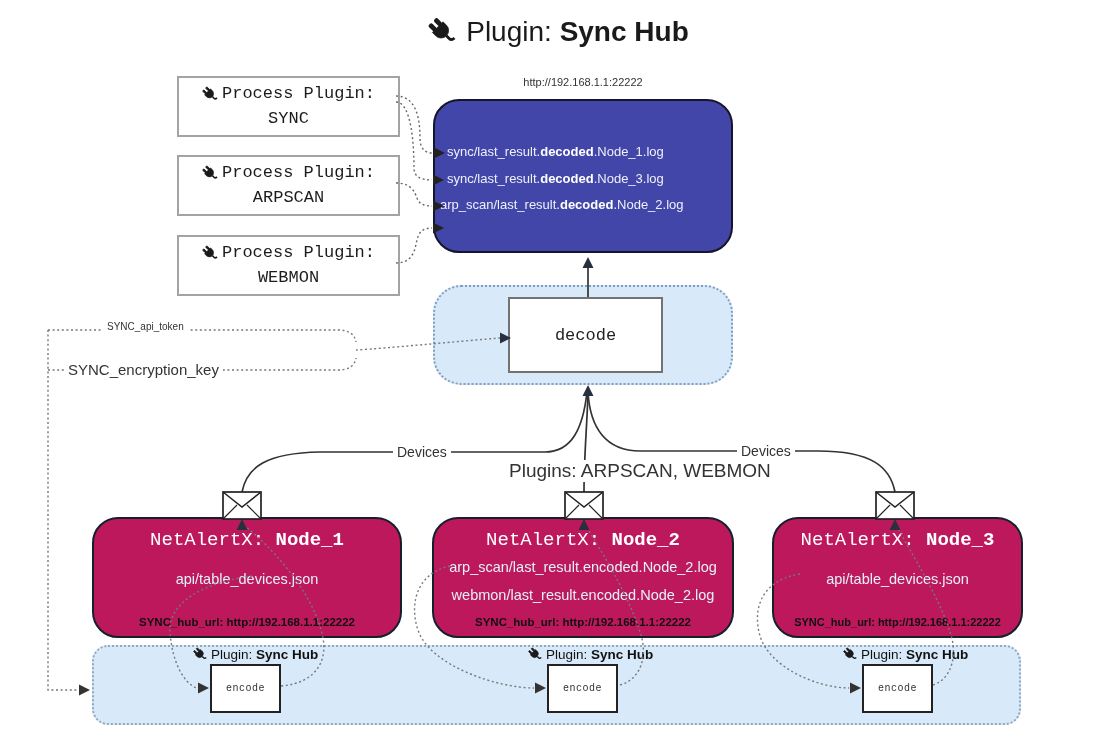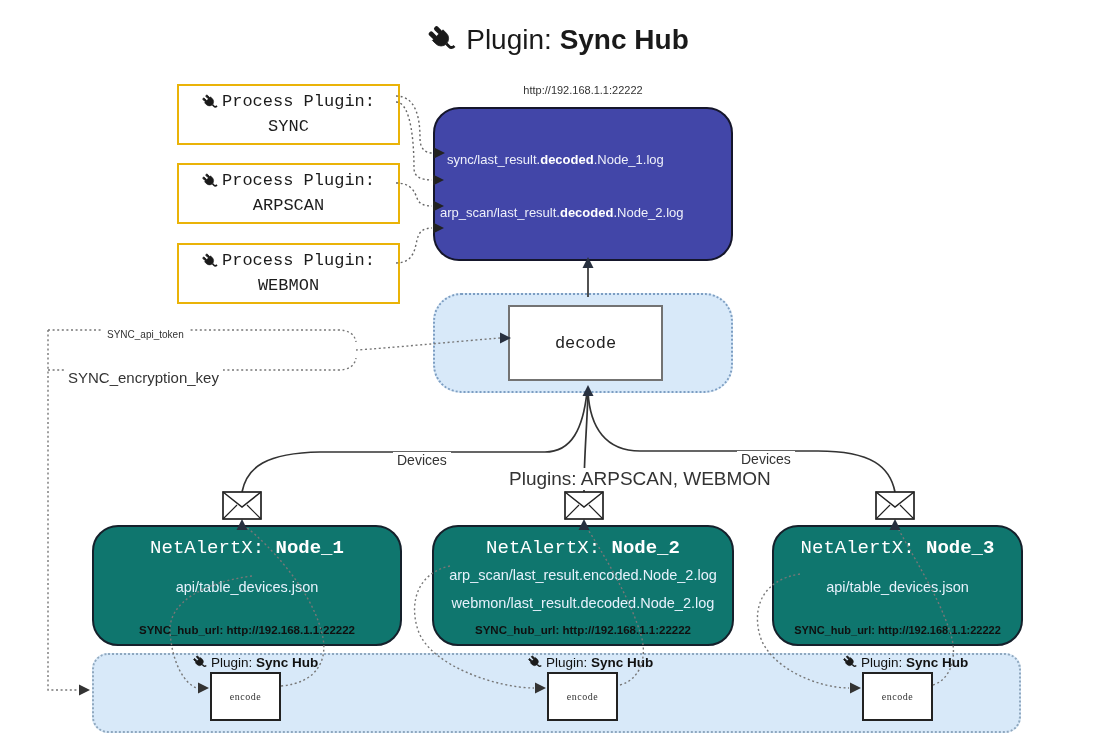--- a/index.html
+++ b/index.html
@@ -1,28 +1,28 @@
 <!DOCTYPE html>
 <html><head>
 <meta charset="utf-8">
 <style>
   html,body{margin:0;padding:0;background:#ffffff;}
   .canvas{position:relative;width:1117px;height:754px;background:#fff;overflow:hidden;
           font-family:"Liberation Sans",sans-serif;color:#333;}
-  .abs{position:absolute;margin-top:8px;}
+  .abs{position:absolute;}
   svg.overlay{position:absolute;left:0;top:0;width:1117px;height:754px;pointer-events:none;z-index:5;}
 
   
   .title{left:0;top:16px;width:1117px;display:flex;justify-content:center;align-items:center;gap:8px;z-index:2;}
   .title .t-txt{font-size:28px;color:#1a1a1a;}
   .title .t-name{font-weight:700;}
   .plug{display:inline-block;}
 
   
-  .pbox{width:219px;height:57px;background:#fff;border:2px solid #eab308;z-index:2;
+  .pbox{width:219px;height:57px;background:#fff;border:2px solid #a3a3a3;z-index:2;
         display:flex;flex-direction:column;justify-content:center;align-items:center;
         font-family:"Liberation Mono",monospace;font-size:17px;color:#1c1c1c;line-height:1.45;}
   .pbox .row1{display:flex;align-items:center;gap:3px;}
 
   
   .hub-url{left:433px;top:76px;width:300px;text-align:center;font-size:11px;color:#333;z-index:2;}
   .hub{left:433px;top:99px;width:300px;height:154px;background:#4246a8;border:2px solid #15162b;
        border-radius:26px;z-index:2;box-sizing:border-box;}
   .hub-title{left:433px;top:108px;width:300px;text-align:center;z-index:3;color:#fff;
              font-family:"Liberation Mono",monospace;font-size:19px;}
@@ -35,36 +35,36 @@
             border:2px dotted #7d9ec2;border-radius:28px;z-index:1;box-sizing:border-box;}
   .dec-box{left:508px;top:297px;width:155px;height:76px;background:#fff;border:2px solid #737373;z-index:2;
            display:flex;align-items:center;justify-content:center;
            font-family:"Liberation Mono",monospace;font-size:17px;color:#222;box-sizing:border-box;}
 
   
   .lbl{z-index:6;background:#fff;padding:0 4px;font-size:14px;color:#333;white-space:nowrap;}
   .lbl-sm{font-size:19px;}
 
   
-  .node{background:#0f766e;border:2px solid #15202b;border-radius:26px;z-index:2;box-sizing:border-box;padding-left:32px;}
+  .node{background:#be185d;border:2px solid #15202b;border-radius:26px;z-index:2;box-sizing:border-box;padding-left:32px;}
   .node-title{position:absolute;left:0;top:10px;width:100%;text-align:center;color:#fff;
               font-family:"Liberation Mono",monospace;font-size:19px;}
   .node-title b{font-weight:700;}
   .node-file{position:absolute;left:0;width:100%;text-align:center;color:#e6f1fc;font-size:14.5px;white-space:nowrap;}
   .node-url{position:absolute;left:0;bottom:8px;width:100%;text-align:center;color:#101010;
             font-size:11.5px;font-weight:600;}
 
   
   .band{left:92px;top:645px;width:929px;height:80px;background:#d8e9f9;border:2px dotted #8fa8bf;
         border-radius:16px;z-index:1;box-sizing:border-box;}
   .enc-lbl{z-index:4;display:flex;align-items:center;gap:3px;font-size:13.5px;color:#111;white-space:nowrap;}
   .enc-lbl b{font-weight:700;}
   .enc-box{width:71px;height:49px;background:#fff;border:2px solid #222;z-index:2;box-sizing:border-box;
            display:flex;align-items:center;justify-content:center;
-           font-family:Liberation Serif, serif;font-size:10px;color:#333;letter-spacing:0.5px;}
+           font-family:Liberation Mono, monospace;font-size:10px;color:#333;letter-spacing:0.5px;}
 </style>
 </head>
 <body>
 
 <div class="canvas">
 
   <svg class="overlay">
     <defs>
       <polygon id="tri" points="0,0 -11,-5.5 -11,5.5"></polygon>
       <g id="env">
@@ -170,20 +170,21 @@
           <use href="#plugicon"></use>
         </svg>
         <span>Process Plugin:</span>
       </span>
     <span>WEBMON</span>
   </div>
 
   <div class="abs hub-url">http://192.168.1.1:22222</div>
   <div class="abs hub"></div>
   <div class="abs hublog" style="top:144px;"><span>sync/last_result.</span><b>decoded</b><span>.Node_1.log</span></div>
+  <div class="abs hublog" style="top:171px;"><span>sync/last_result.</span><b>decoded</b><span>.Node_3.log</span></div>
   <div class="abs hublog" style="top:197px;left:440px;"><span>arp_scan/last_result.</span><b>decoded</b><span>.Node_2.log</span></div>
 
   <div class="abs dec-wrap"></div>
   <div class="abs dec-box">
       <span>decode</span>
     </div>
 
   <div class="abs lbl" style="left:103px;top:321px;font-size:10px;">SYNC_api_token</div>
   <div class="abs lbl" style="left:64px;top:361px;font-size:15px;">SYNC_encryption_key</div>
 
@@ -192,21 +193,21 @@
   <div class="abs lbl lbl-sm" style="left:505px;top:460px;">Plugins: ARPSCAN, WEBMON</div>
 
   <div class="abs node" style="left:92px;top:517px;width:310px;height:121px;">
     <div class="node-title"><span>NetAlertX: </span><b>Node_1</b></div>
     <div class="node-file" style="top:52px;">api/table_devices.json</div>
     <div class="node-url">SYNC_hub_url: http://192.168.1.1:22222</div>
   </div>
   <div class="abs node" style="left:432px;top:517px;width:302px;height:121px;">
     <div class="node-title"><span>NetAlertX: </span><b>Node_2</b></div>
     <div class="node-file" style="top:40px;">arp_scan/last_result.encoded.Node_2.log</div>
-    <div class="node-file" style="top:68px;">webmon/last_result.decoded.Node_2.log</div>
+    <div class="node-file" style="top:68px;">webmon/last_result.encoded.Node_2.log</div>
     <div class="node-url">SYNC_hub_url: http://192.168.1.1:22222</div>
   </div>
   <div class="abs node" style="left:772px;top:517px;width:251px;height:121px;">
     <div class="node-title"><span>NetAlertX: </span><b>Node_3</b></div>
     <div class="node-file" style="top:52px;">api/table_devices.json</div>
     <div class="node-url" style="font-size:11px;">SYNC_hub_url: http://192.168.1.1:22222</div>
   </div>
 
   <div class="abs band"></div>
 

